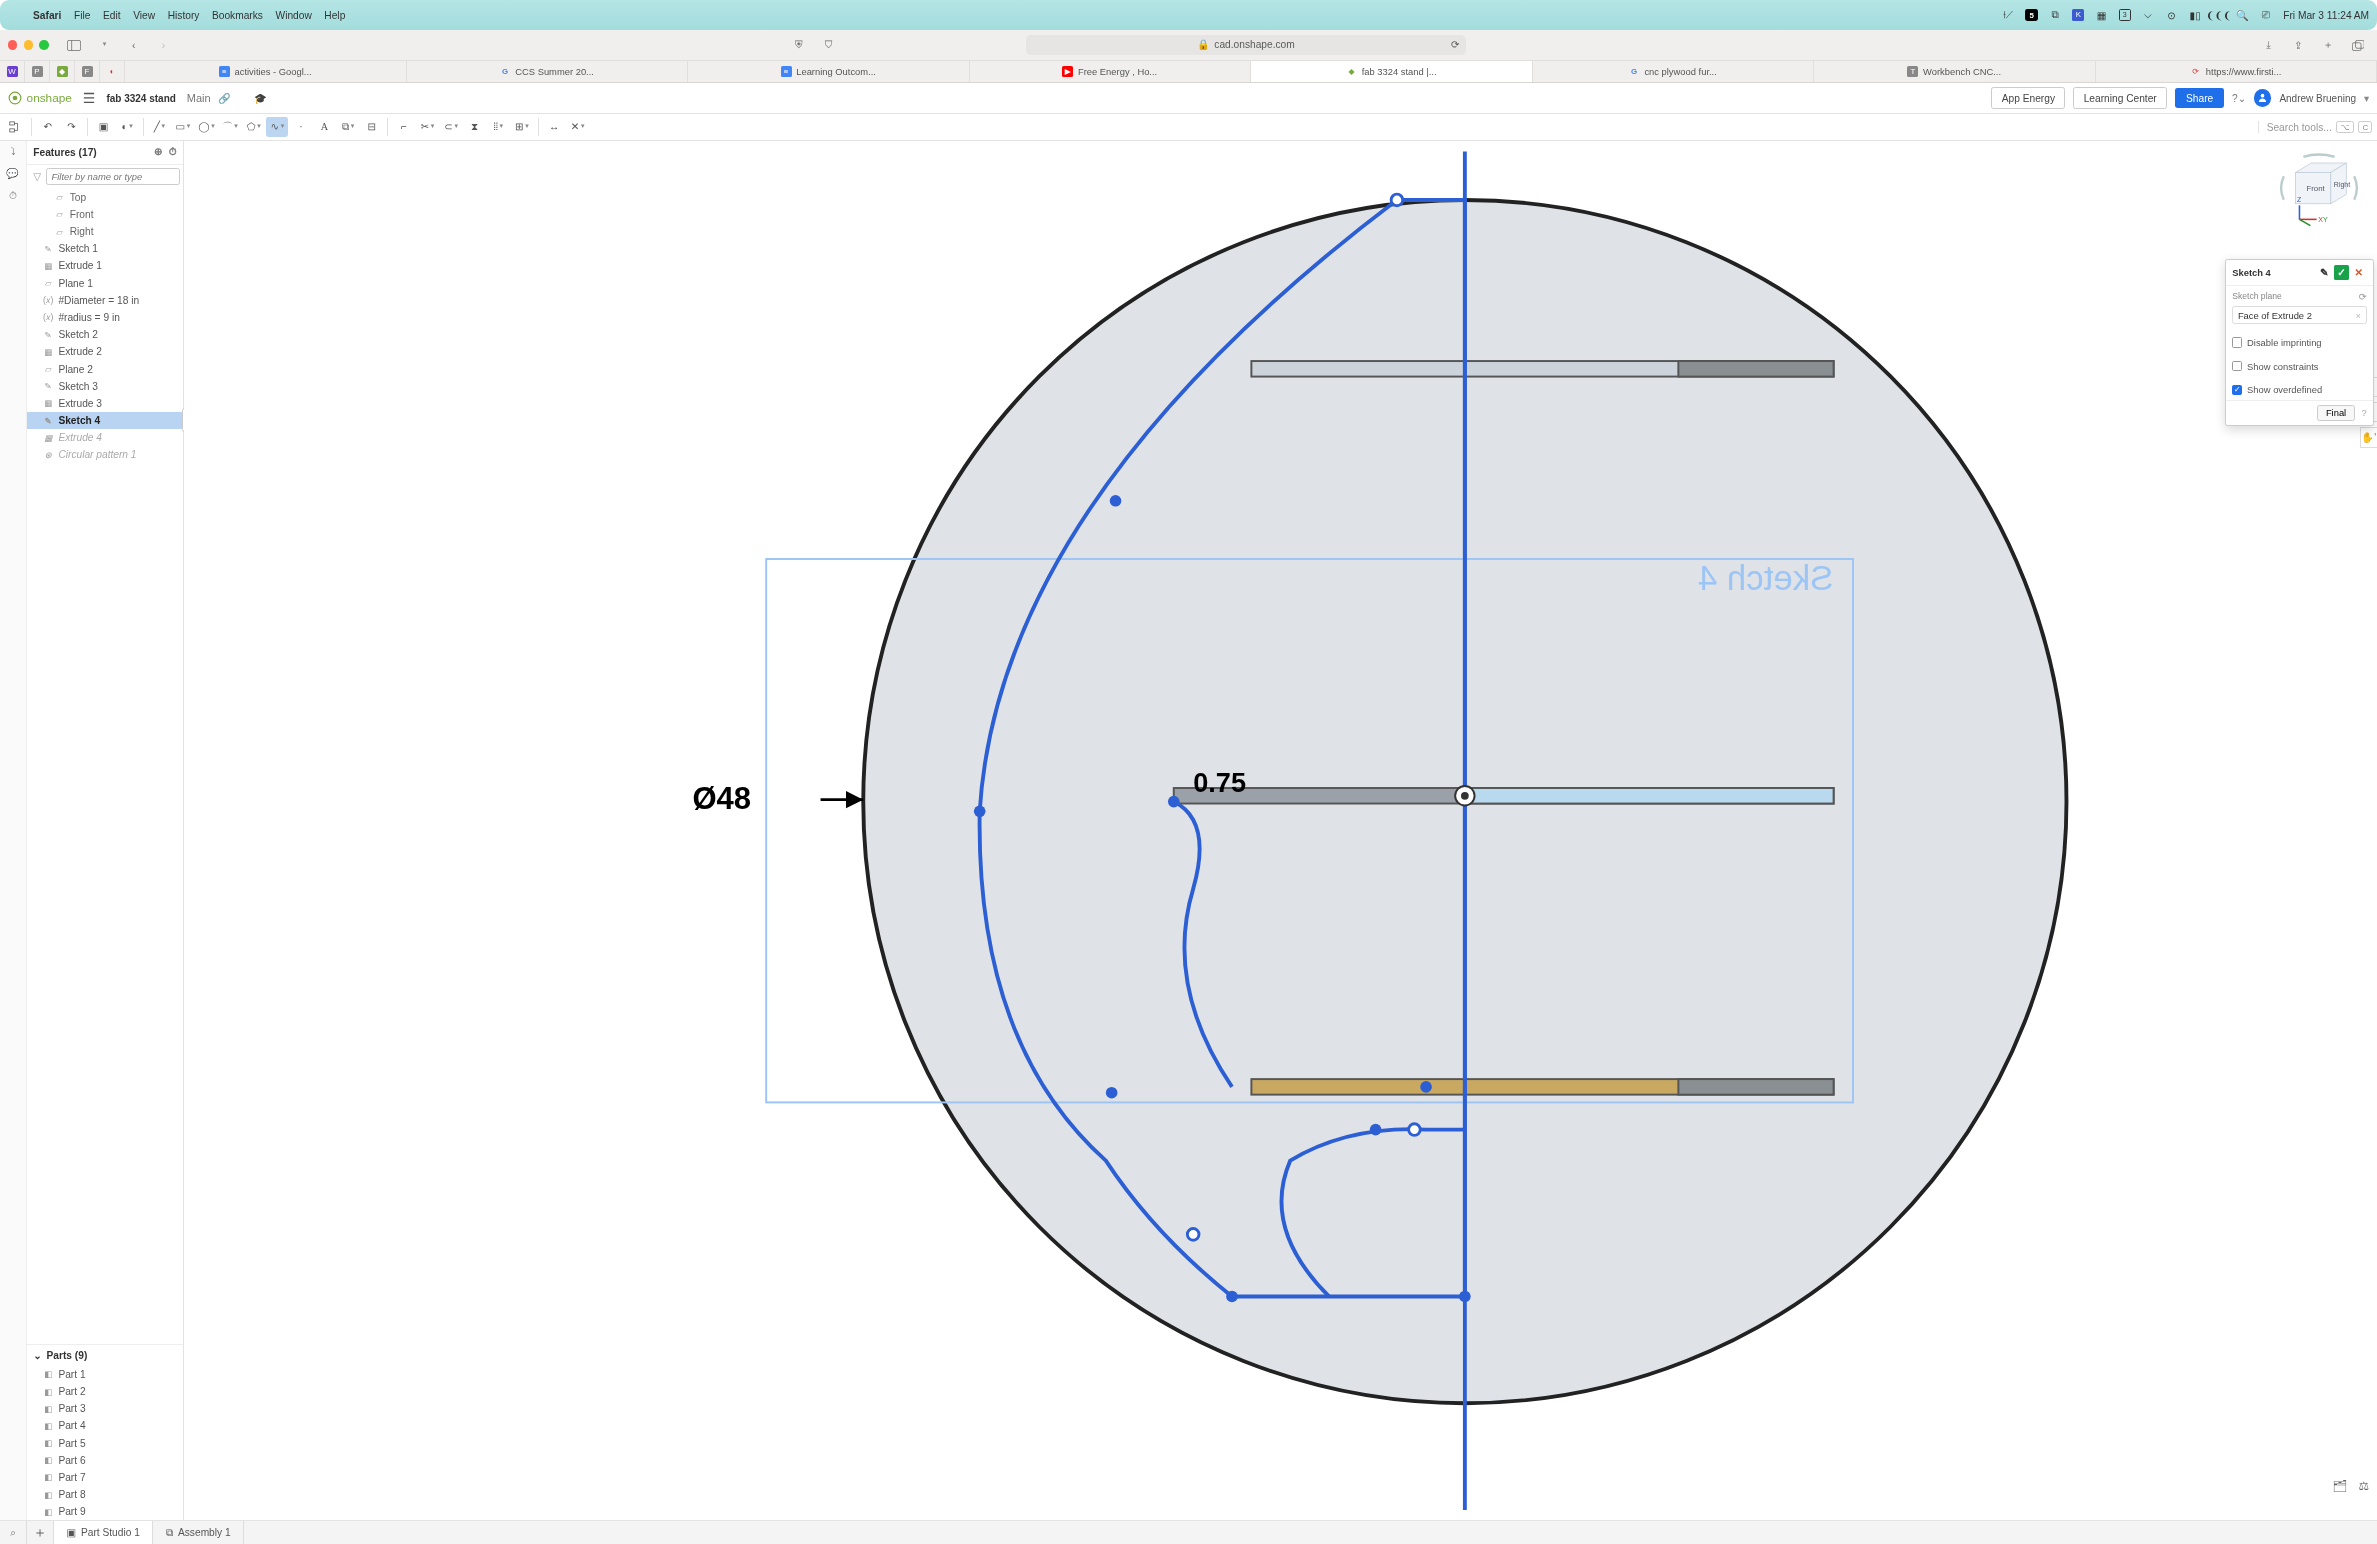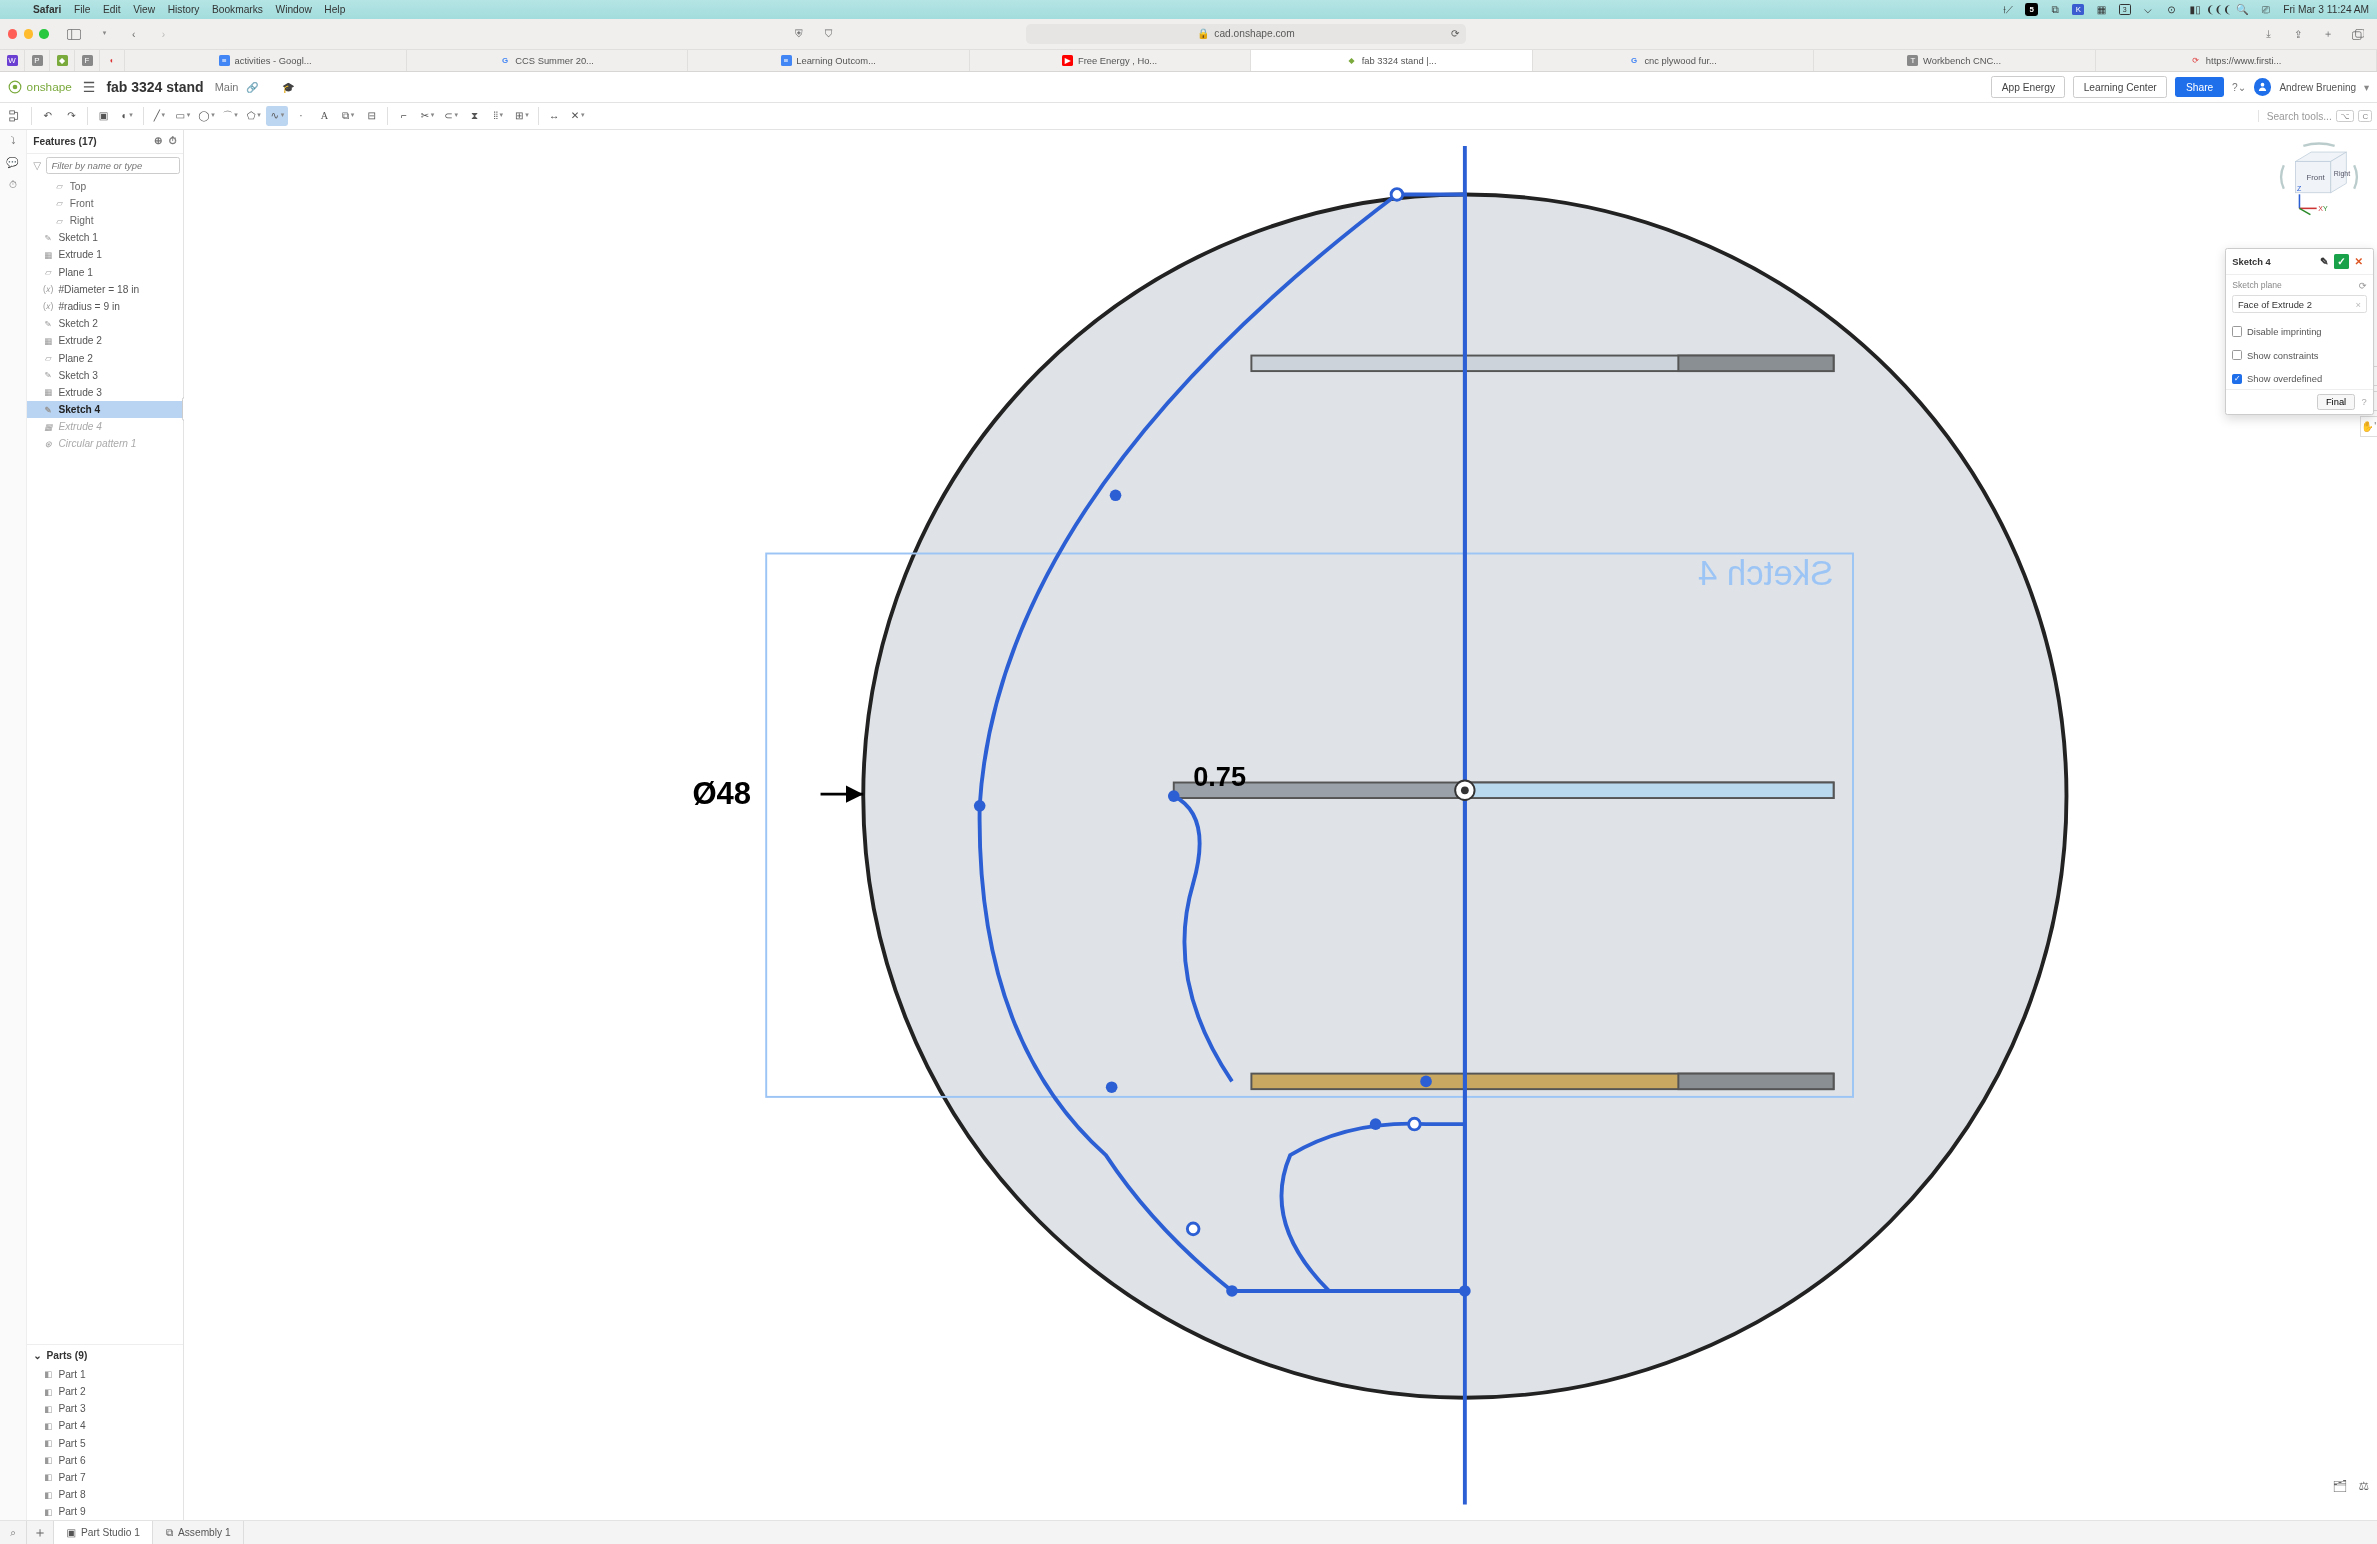--- a/index.html
+++ b/index.html
@@ -1,20 +1,20 @@
 <!DOCTYPE html>
 <html><head>
 <meta charset="utf-8">
 <style>
   * { box-sizing: border-box; margin: 0; padding: 0; }
   html, body { width: 100%; height: 100%; font-family: -apple-system, BlinkMacSystemFont, "Helvetica Neue", Arial, sans-serif; font-size: 10.2px; color: #333; overflow: hidden; }
   body { display: flex; flex-direction: column; }
 
   
-  .mac-menubar { height: 19px; background: linear-gradient(#b5e5e5,#a3dcdc); display: flex; align-items: center; padding: 0 7.9px; gap: 12.6px; font-size: 10.2px; }
+  .mac-menubar { height: 30px; background: linear-gradient(#b5e5e5,#a3dcdc); display: flex; align-items: center; padding: 0 7.9px; gap: 12.6px; font-size: 10.2px; border-radius: 9px; }
   .mac-menubar .left { display: flex; align-items: center; gap: 12.6px; }
   .mac-menubar .right { margin-left: auto; display: flex; align-items: center; gap: 11px; }
   .mac-menubar .app-name { font-weight: 600; }
   .mac-menubar .ico { width: 12.6px; height: 12.6px; display: inline-flex; align-items: center; justify-content: center; font-size: 10.2px; }
 
   
   .safari-chrome { background: #f0efee; border-bottom: 0.8px solid #d7d6d4; }
   .safari-toolbar { height: 30px; display: flex; align-items: center; padding: 0 7.9px; gap: 7.9px; }
   .traffic { display: flex; gap: 6.3px; margin-right: 6.3px; }
   .traffic span { width: 9.4px; height: 9.4px; border-radius: 50%; display: inline-block; }
@@ -29,21 +29,21 @@
   .safari-tab.active { background: #fff; }
   .safari-tab .favicon { width: 11px; height: 11px; border-radius: 1.6px; flex: 0 0 auto; display: inline-flex; align-items: center; justify-content: center; font-size: 7.9px; }
   .safari-tab span.lbl { white-space: nowrap; overflow: hidden; text-overflow: ellipsis; }
 
   
   .onshape { flex: 1; display: flex; flex-direction: column; background: #fff; min-height: 0; }
   .os-header { height: 31px; border-bottom: 0.8px solid #e3e3e3; display: flex; align-items: center; padding: 0 7.9px; gap: 7.9px; }
   .os-logo { display: flex; align-items: center; gap: 4.7px; color: #7aa93c; font-weight: 500; font-size: 11.8px; }
   .os-logo svg { width: 14px; height: 14px; }
   .hamburger { font-size: 14px; color: #555; padding: 0 3.1px; }
-  .doc-title { font-size: 14px; font-weight: 600; color: #333; }
+  .doc-title { font-size: 10px; font-weight: 600; color: #333; }
   .doc-sub { color: #777; font-size: 11px; margin-left: 3.1px; }
   .os-header .spacer { flex: 1; }
   .pill-btn { border: 0.8px solid #ccc; background: #fff; border-radius: 2.4px; padding: 4.7px 9.4px; font-size: 10.2px; color: #444; }
   .share-btn { background: #1f6feb; color: #fff; border: none; border-radius: 2.4px; padding: 4.7px 11px; font-size: 10.2px; }
   .avatar { width: 17.3px; height: 17.3px; border-radius: 50%; background: #1f6feb; display: inline-flex; align-items: center; justify-content: center; }
   .avatar svg { width: 11px; height: 11px; fill: #fff; }
   .user-name { font-size: 10px; color: #555; }
 
   
   .os-toolbar { height: 27px; border-bottom: 0.8px solid #e3e3e3; display: flex; align-items: center; padding: 0 4.7px; gap: 1.6px; }

